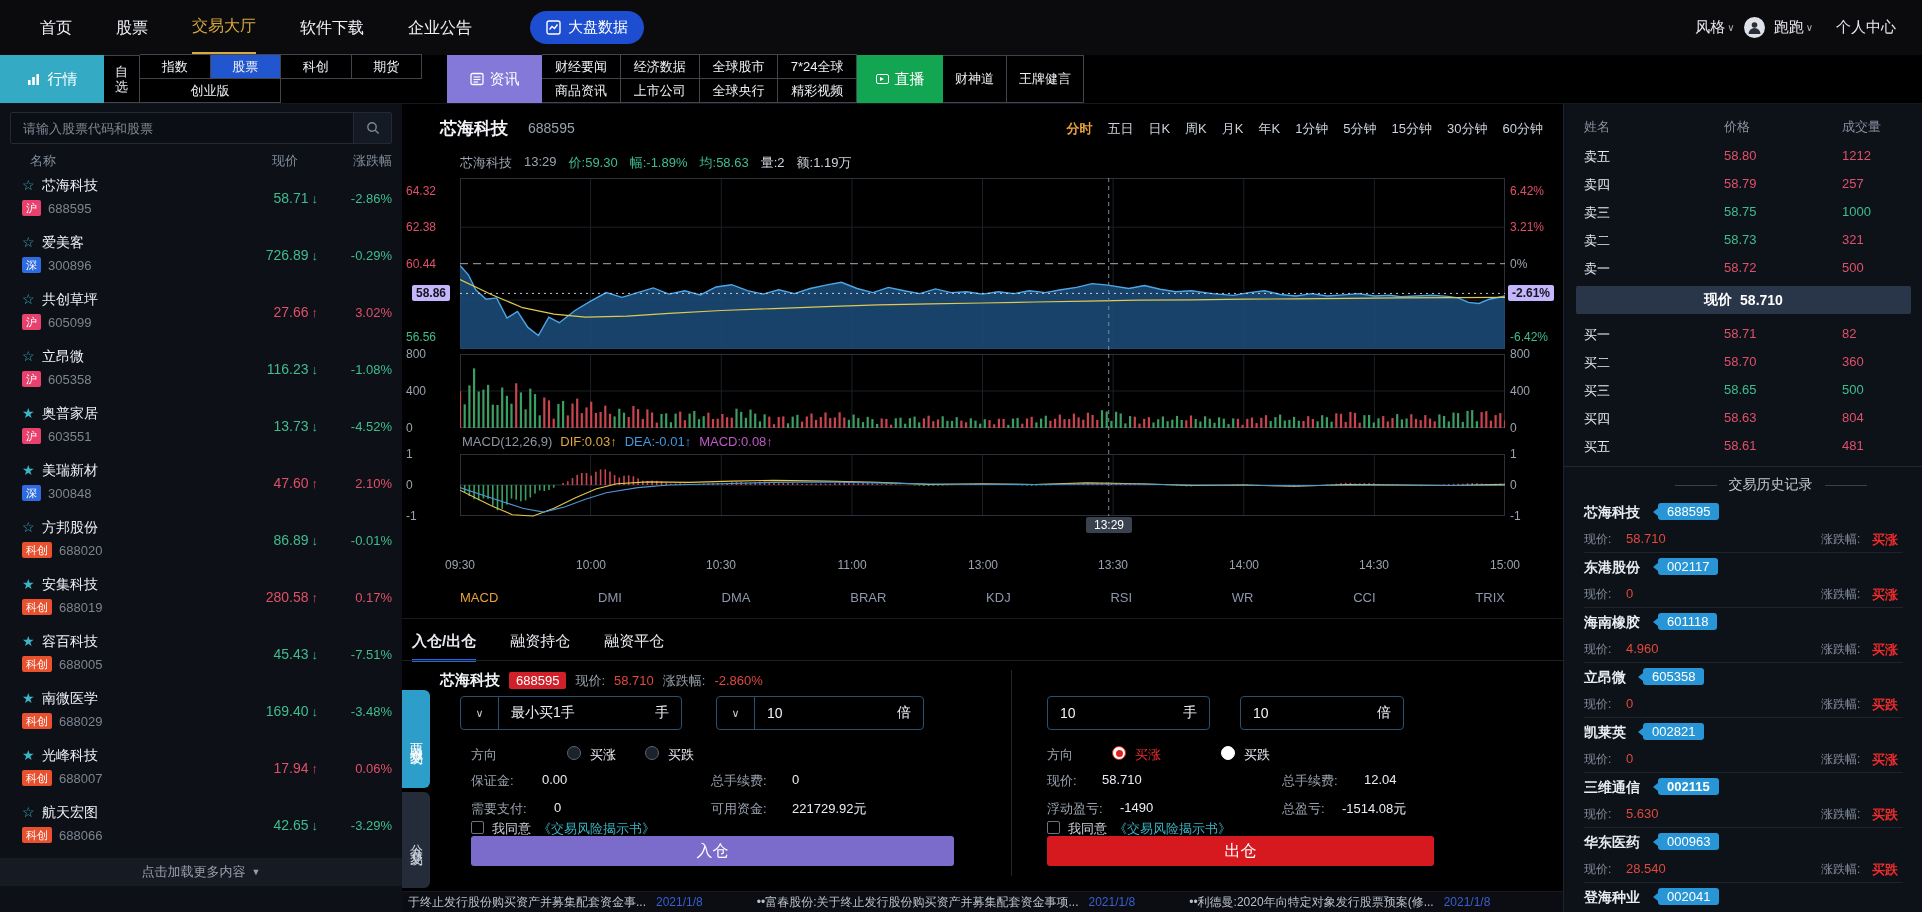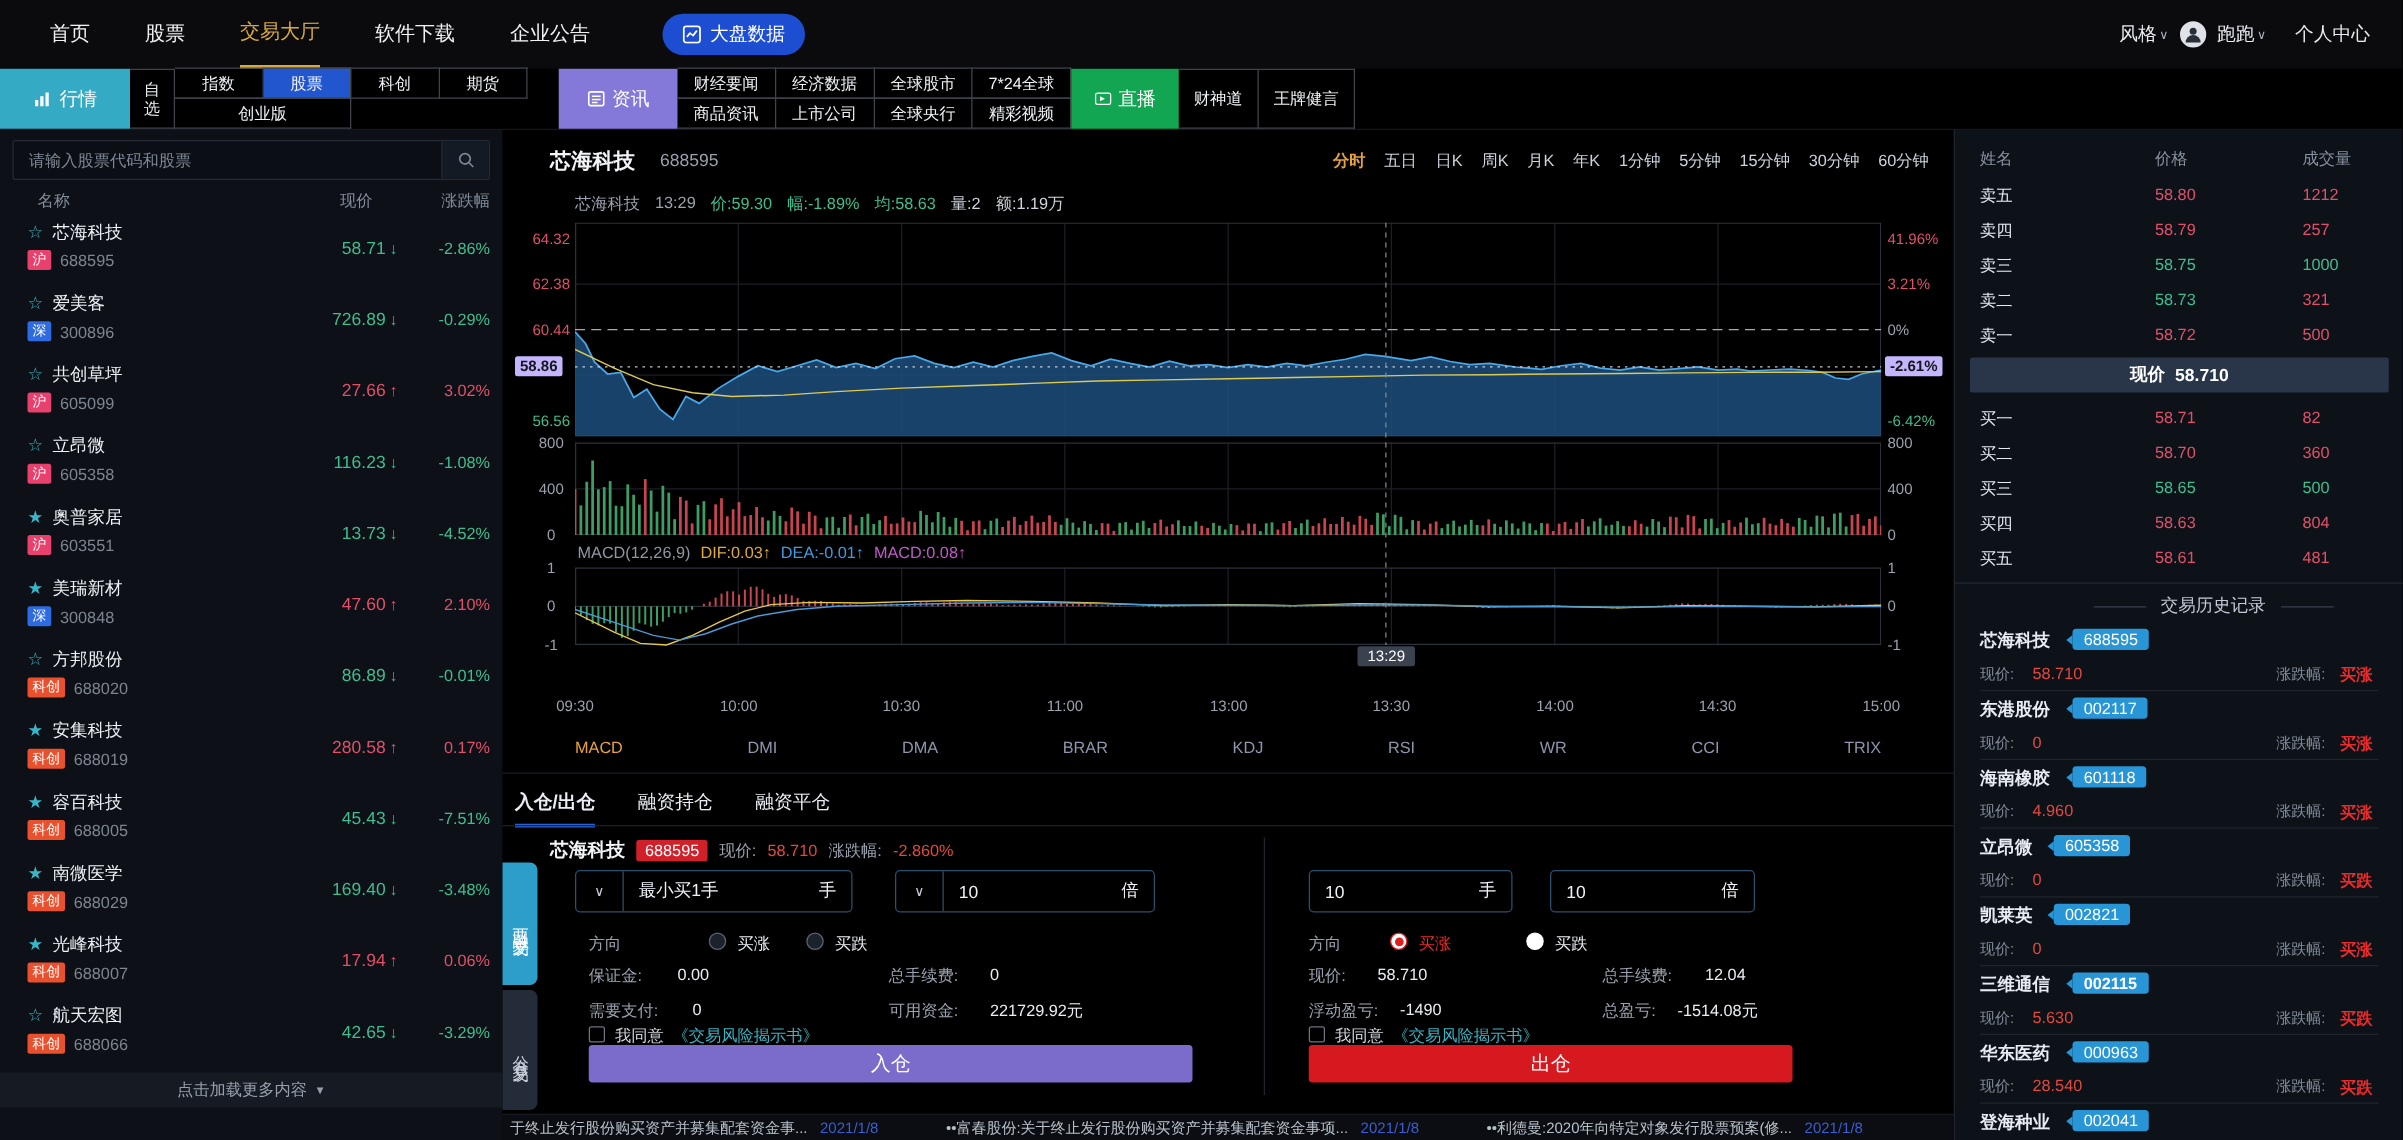--- a/index.html
+++ b/index.html
@@ -64,21 +64,21 @@
   .cp-title{position:absolute;left:38px;top:13px;font-size:17px;font-weight:bold;color:#f2f4f8;}
   .cp-code{position:absolute;left:126px;top:16px;font-size:14px;color:#98a1ad;}
   .periods{position:absolute;right:20px;top:16px;display:flex;gap:15px;font-size:13px;color:#ccd3dd;}
   .periods span{cursor:pointer;}
   .periods .active{color:#e6a23c;font-weight:bold;}
   .info-line{position:absolute;left:58px;top:50px;display:flex;gap:12px;font-size:13px;}
   .ic-gray{color:#9aa3af;}
   .ic-green{color:#3fbd8f;}
   .ic-light{color:#cfd5dd;}
   .axlabel{position:absolute;font-size:12px;}
-  .ax-left{left:16px;width:46px;text-align:center;}
+  .ax-left{left:4px;width:46px;text-align:left;}
   .ax-right{left:1108px;width:50px;text-align:left;}
   .ax-red{color:#e0506a;}
   .ax-green{color:#3fbd8f;}
   .ax-gray{color:#9aa3af;}
   .pricetag{position:absolute;background:#c4b5fd;color:#14171c;font-size:12px;font-weight:bold;padding:1px 4px;border-radius:2px;z-index:3;}
   .timebar{position:absolute;left:0;top:414px;width:100%;height:18px;margin-top:40px;}
   .t-lab{position:absolute;width:46px;text-align:center;font-size:12px;color:#9aa3af;}
   .t-cross{position:absolute;top:413px;width:46px;text-align:center;font-size:12px;color:#fff;background:#3a4250;border-radius:2px;padding:1px 0;z-index:3;}
   .macd-info{position:absolute;left:60px;top:330px;font-size:13px;display:flex;gap:8px;}
   .mi-gray{color:#8d96a2;}
@@ -899,21 +899,21 @@
       <rect x="1044.2" y="305.8" width="1.6" height="1.2" fill="#c8454f"></rect>
       <path d="M0.0,312.2 L31.3,327.7 L52.3,336.7 L73.2,338.0 L94.0,330.3 L115.0,319.9 L135.8,310.9 L156.8,305.7 L188.1,303.9 L229.9,304.4 L271.7,303.1 L313.5,302.4 L365.8,303.1 L418.0,304.4 L470.3,306.5 L522.5,305.7 L574.8,306.5 L627.0,304.9 L679.3,305.7 L731.5,307.5 L783.8,307.0 L836.0,308.3 L888.3,306.5 L940.5,307.0 L992.8,307.5 L1045.0,306.2" fill="none" stroke="#e8c84a" stroke-width="1.1"></path>
       <path d="M0.0,309.6 L31.3,319.9 L62.7,330.3 L83.6,334.1 L104.5,329.0 L125.4,321.2 L146.3,314.8 L177.7,309.6 L209.0,307.0 L261.3,305.7 L313.5,304.4 L365.8,303.9 L418.0,304.9 L470.3,306.0 L522.5,306.2 L574.8,306.5 L627.0,306.0 L679.3,306.0 L731.5,307.0 L783.8,307.3 L836.0,307.8 L888.3,307.3 L940.5,307.3 L992.8,307.5 L1045.0,307.3" fill="none" stroke="#4a9ad8" stroke-width="1.1"></path>
       <line x1="648.7" y1="0" x2="648.7" y2="338" stroke="#7f8894" stroke-dasharray="4,4"></line>
     </svg>
   <div id="axis-labels">
       <div class="axlabel ax-left ax-red" style="top:80px;">64.32</div>
       <div class="axlabel ax-left ax-red" style="top:116px;">62.38</div>
       <div class="axlabel ax-left ax-red" style="top:153px;">60.44</div>
       <div class="axlabel ax-left ax-green" style="top:226px;">56.56</div>
-      <div class="axlabel ax-right ax-red" style="top:80px;">41.96%</div>
+      <div class="axlabel ax-right ax-red" style="top:80px;">6.42%</div>
       <div class="axlabel ax-right ax-red" style="top:116px;">3.21%</div>
       <div class="axlabel ax-right ax-gray" style="top:153px;">0%</div>
       <div class="axlabel ax-right ax-green" style="top:226px;">-6.42%</div>
       <div class="axlabel ax-left ax-gray" style="top:243px;">800</div>
       <div class="axlabel ax-right ax-gray" style="top:243px;">800</div>
       <div class="axlabel ax-left ax-gray" style="top:280px;">400</div>
       <div class="axlabel ax-right ax-gray" style="top:280px;">400</div>
       <div class="axlabel ax-left ax-gray" style="top:317px;">0</div>
       <div class="axlabel ax-right ax-gray" style="top:317px;">0</div>
       <div class="axlabel ax-left ax-gray" style="top:343px;">1</div>

